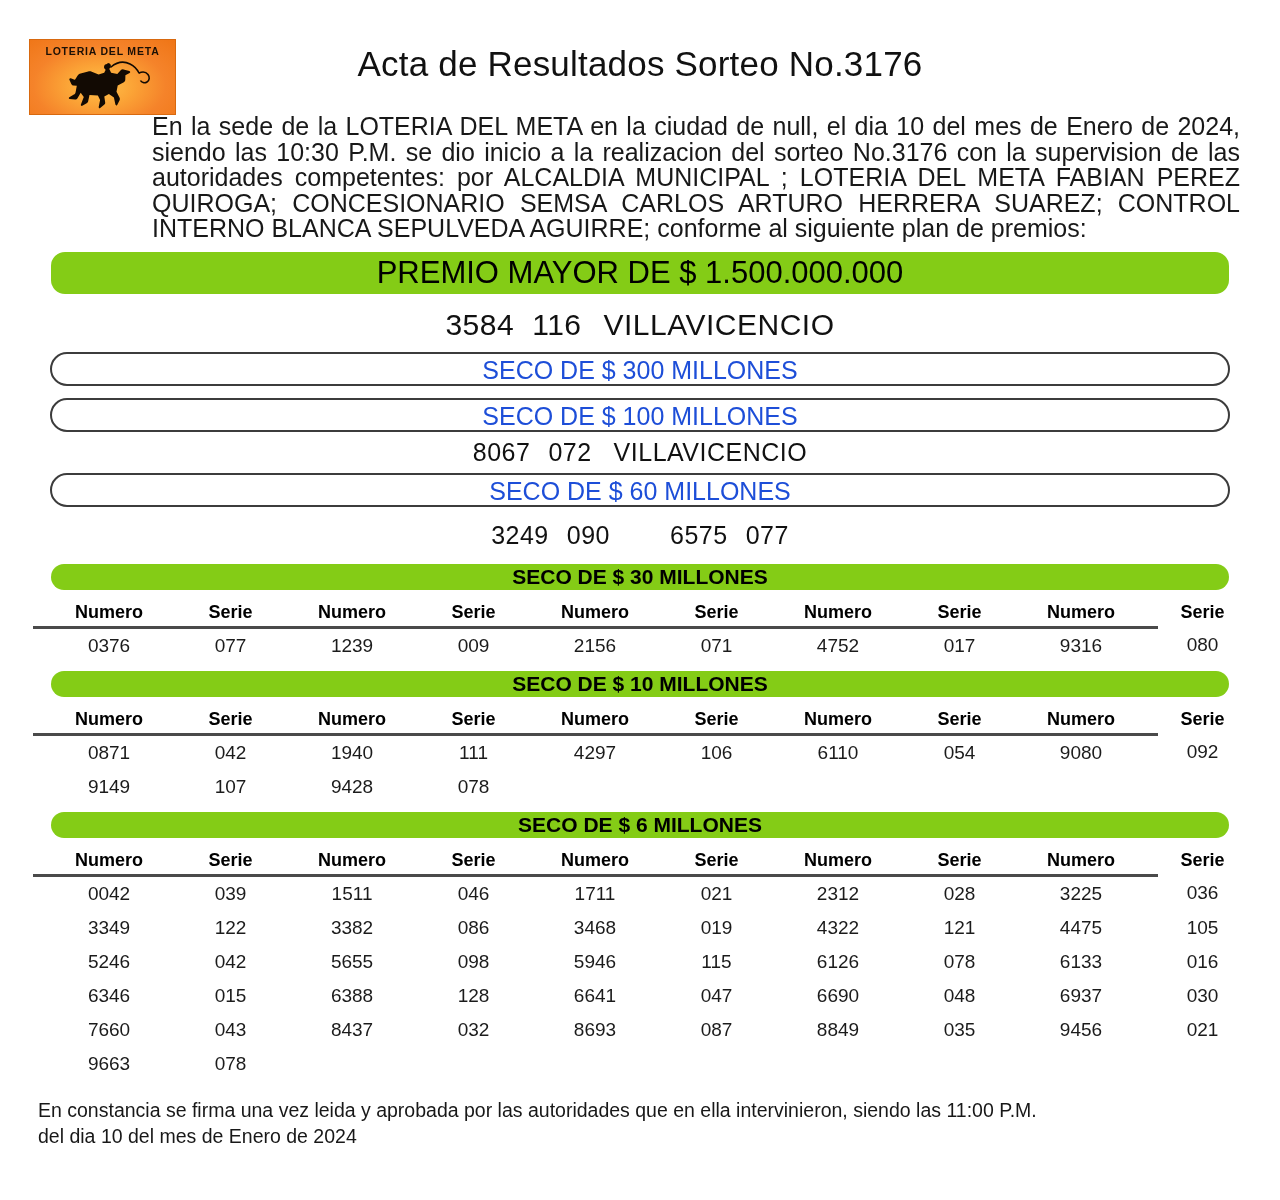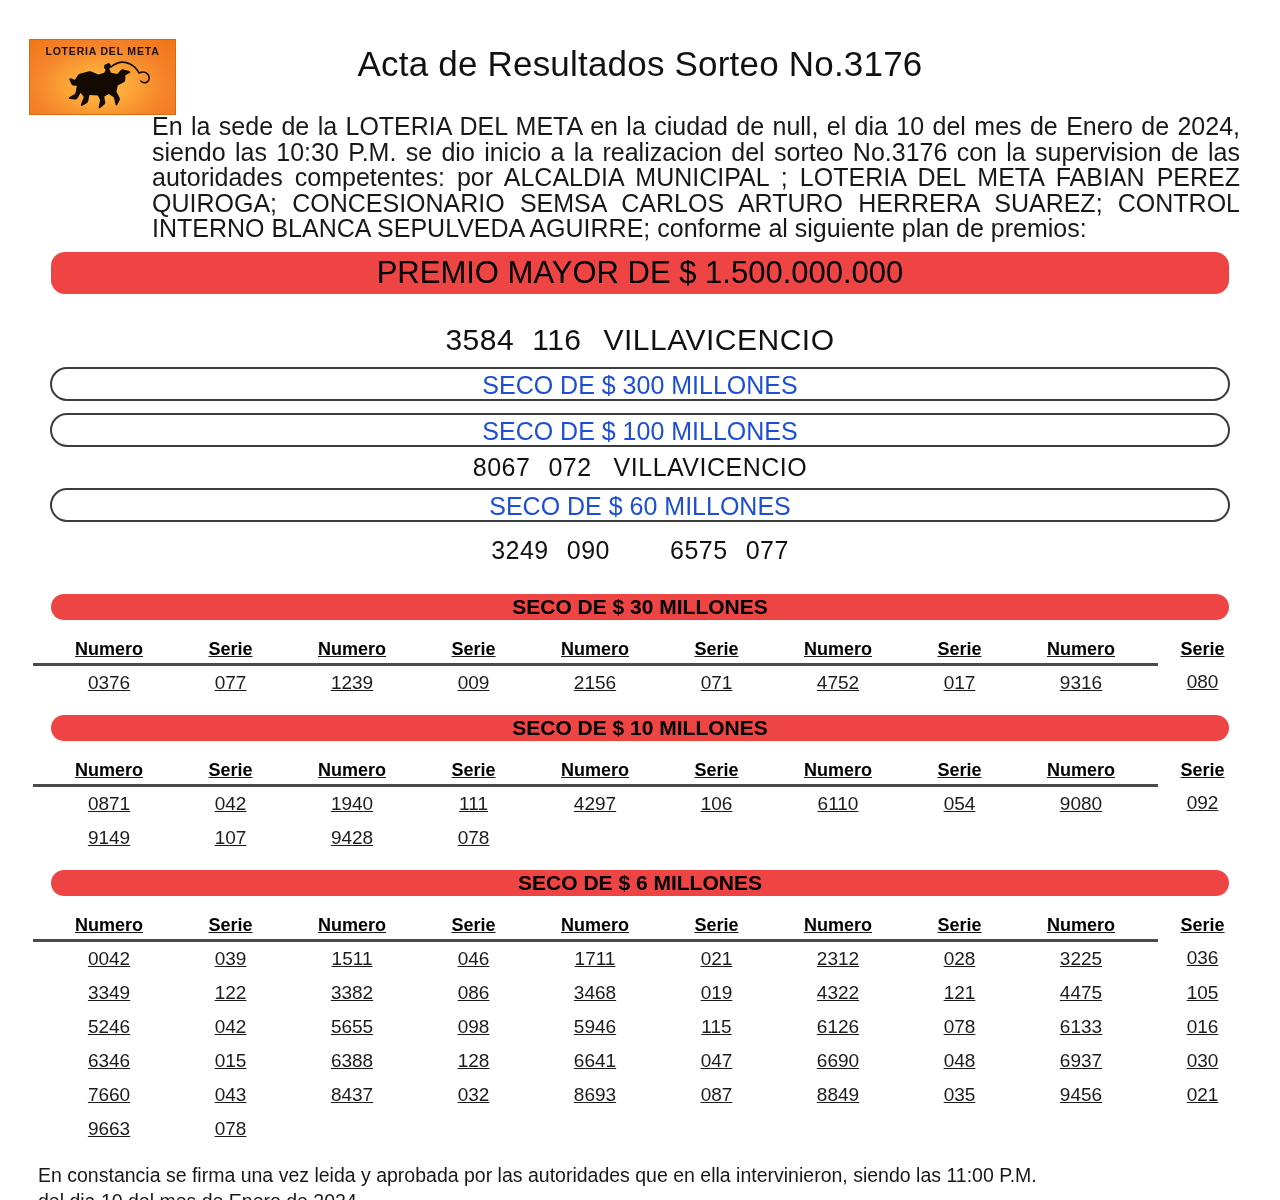--- a/index.html
+++ b/index.html
@@ -73,23 +73,23 @@
     text-align: justify;
     font-size: 25px;
     line-height: 25.5px;
     color: #181818;
     position: relative;
     top: 4px;
   }
 
   
   .gray-banner {
-    margin: 15px auto;
+    margin: 0 auto;
     width: 1178px;
-    background: #ef4444;
+    background: #84cc16;
     border-radius: 14px;
     text-align: center;
     color: #000;
     box-sizing: border-box;
   }
   .gray-banner.major {
     height: 42px;
     line-height: 42px;
     font-size: 31px;
     font-weight: normal;
@@ -125,24 +125,23 @@
   .winner-line .ser { margin-right: 22px; }
   .winner-line.small {
     font-size: 25px;
   }
   .winner-line.pair .grp { display: inline-block; }
   .winner-line.pair .grp + .grp { margin-left: 60px; }
 
   
   .prize-table {
     width: 1215px;
-    margin: 0 auto;
+    margin: 8px auto;
     border-collapse: collapse;
     table-layout: fixed;
-    text-decoration: underline;
   }
   .prize-table th {
     font-size: 18px;
     font-weight: bold;
     color: #000;
     padding: 4px 0 3px 0;
     text-align: center;
     border-bottom: 3px solid #4a4a4a;
   }
   .prize-table th.last-head {

